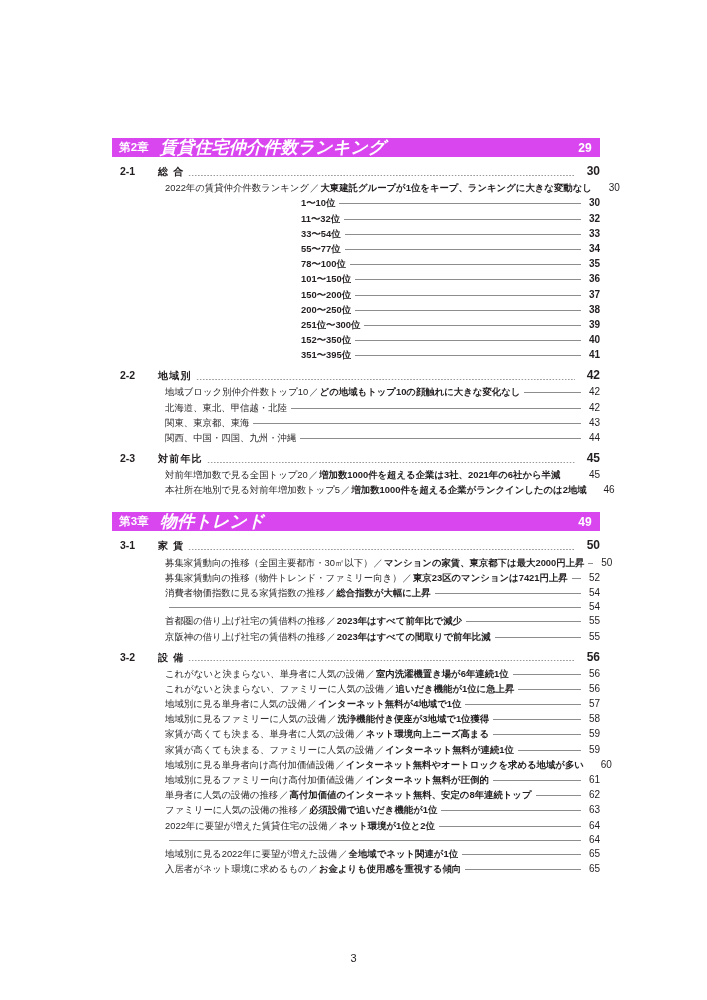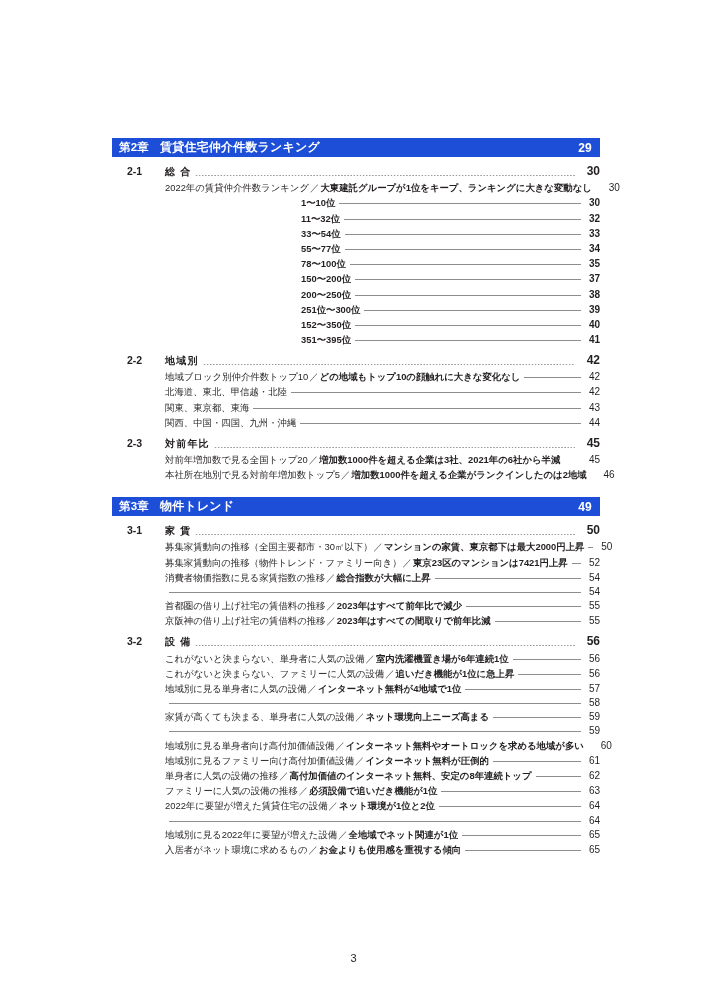--- a/index.html
+++ b/index.html
@@ -28,56 +28,57 @@
     position: absolute;
     left: 112px;
     top: 138px;
     width: 488px;
   }
 
   
   .chapter-bar {
     display: flex;
     align-items: center;
-    background: #1d4ed8;
+    background: #d946ef;
     color: #ffffff;
     height: 19px;
     padding: 0 8px 0 7px;
     box-sizing: border-box;
     font-weight: bold;
     letter-spacing: 0.2px;
   }
   .chapter-no {
     font-size: 11.5px;
     flex: 0 0 auto;
     margin-right: 11px;
     white-space: nowrap;
   }
   .chapter-title {
-    font-size: 12px;
+    font-size: 17px;
     flex: 1 1 auto;
     white-space: nowrap;
+    font-style: italic;
   }
   .chapter-page {
     font-size: 12px;
     flex: 0 0 auto;
     white-space: nowrap;
   }
 
   
   .section-row {
     display: flex;
     align-items: baseline;
     margin-top: 7px;
     margin-bottom: 2px;
   }
   .section-no {
     flex: 0 0 auto;
     width: 38px;
-    margin-left: 15px;
+    margin-left: 8px;
     font-size: 10.5px;
     font-weight: bold;
     color: #231f20;
     white-space: nowrap;
   }
   .section-title {
     flex: 0 0 auto;
     font-size: 10px;
     font-weight: bold;
     white-space: nowrap;
@@ -204,20 +205,25 @@
           <span class="entry-text"><span>55〜77位</span></span>
           <span class="line-leader"></span>
           <span class="entry-page">34</span>
         </div>
         <div class="entry indented">
           <span class="entry-text"><span>78〜100位</span></span>
           <span class="line-leader"></span>
           <span class="entry-page">35</span>
         </div>
         <div class="entry indented">
+          <span class="entry-text"><span>101〜150位</span></span>
+          <span class="line-leader"></span>
+          <span class="entry-page">36</span>
+        </div>
+        <div class="entry indented">
           <span class="entry-text"><span>150〜200位</span></span>
           <span class="line-leader"></span>
           <span class="entry-page">37</span>
         </div>
         <div class="entry indented">
           <span class="entry-text"><span>200〜250位</span></span>
           <span class="line-leader"></span>
           <span class="entry-page">38</span>
         </div>
         <div class="entry indented">
@@ -334,29 +340,31 @@
           <span class="entry-text"><span>これがないと決まらない、ファミリーに人気の設備</span><span class="sl">／</span><span class="b">追いだき機能が1位に急上昇</span></span>
           <span class="line-leader"></span>
           <span class="entry-page">56</span>
         </div>
         <div class="entry">
           <span class="entry-text"><span>地域別に見る単身者に人気の設備</span><span class="sl">／</span><span class="b">インターネット無料が4地域で1位</span></span>
           <span class="line-leader"></span>
           <span class="entry-page">57</span>
         </div>
         <div class="entry">
+          <span class="entry-text"><span>地域別に見るファミリーに人気の設備</span><span class="sl">／</span><span class="b">洗浄機能付き便座が3地域で1位獲得</span></span>
           <span class="line-leader"></span>
           <span class="entry-page">58</span>
         </div>
         <div class="entry">
           <span class="entry-text"><span>家賃が高くても決まる、単身者に人気の設備</span><span class="sl">／</span><span class="b">ネット環境向上ニーズ高まる</span></span>
           <span class="line-leader"></span>
           <span class="entry-page">59</span>
         </div>
         <div class="entry">
+          <span class="entry-text"><span>家賃が高くても決まる、ファミリーに人気の設備</span><span class="sl">／</span><span class="b">インターネット無料が連続1位</span></span>
           <span class="line-leader"></span>
           <span class="entry-page">59</span>
         </div>
         <div class="entry">
           <span class="entry-text"><span>地域別に見る単身者向け高付加価値設備</span><span class="sl">／</span><span class="b">インターネット無料やオートロックを求める地域が多い</span></span>
           <span class="line-leader hidden"></span>
           <span class="entry-page">60</span>
         </div>
         <div class="entry">
           <span class="entry-text"><span>地域別に見るファミリー向け高付加価値設備</span><span class="sl">／</span><span class="b">インターネット無料が圧倒的</span></span>

